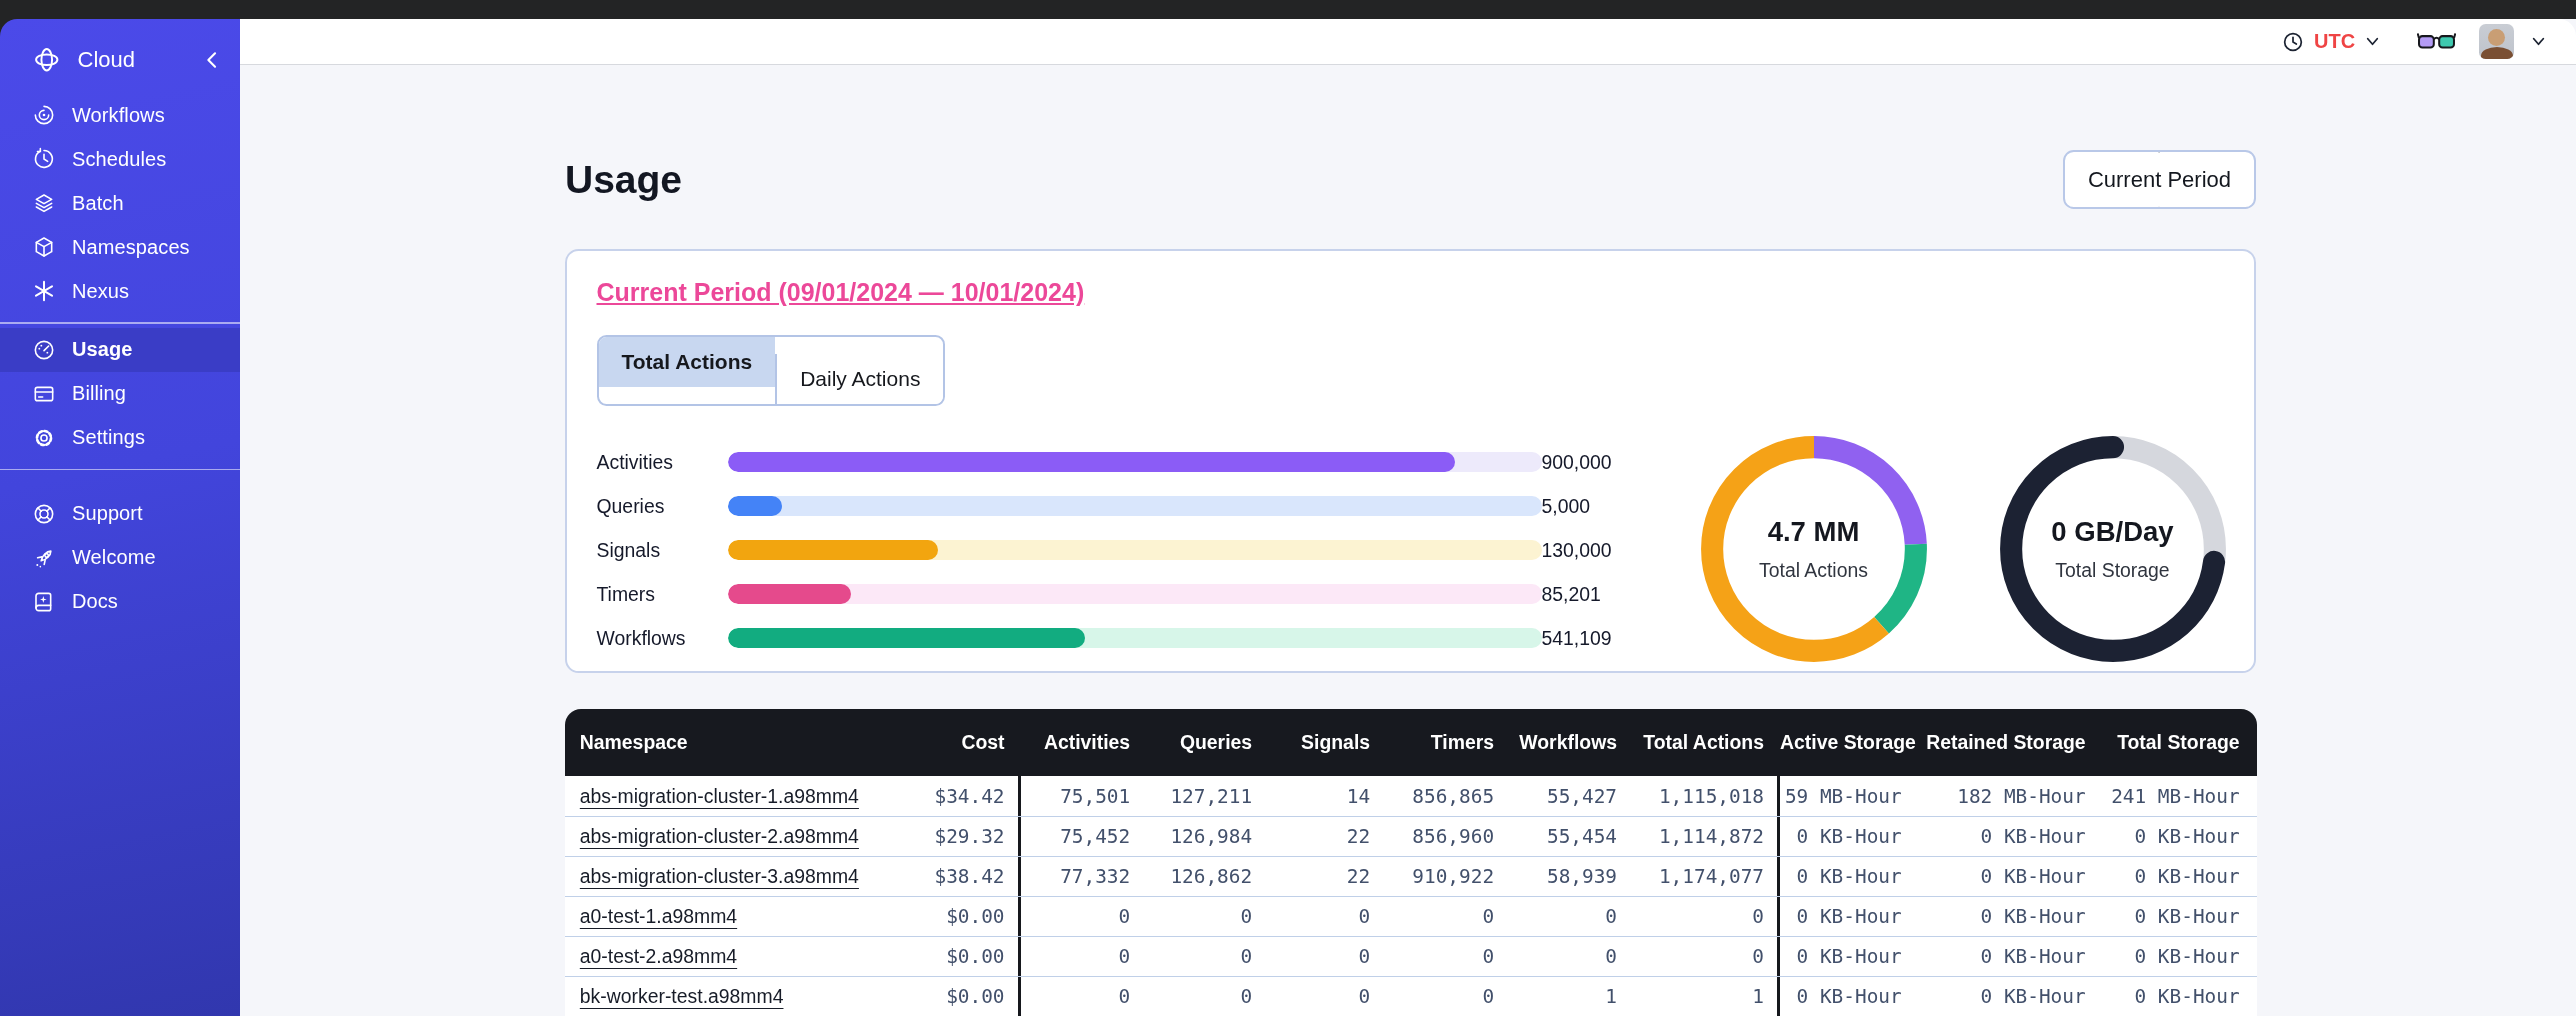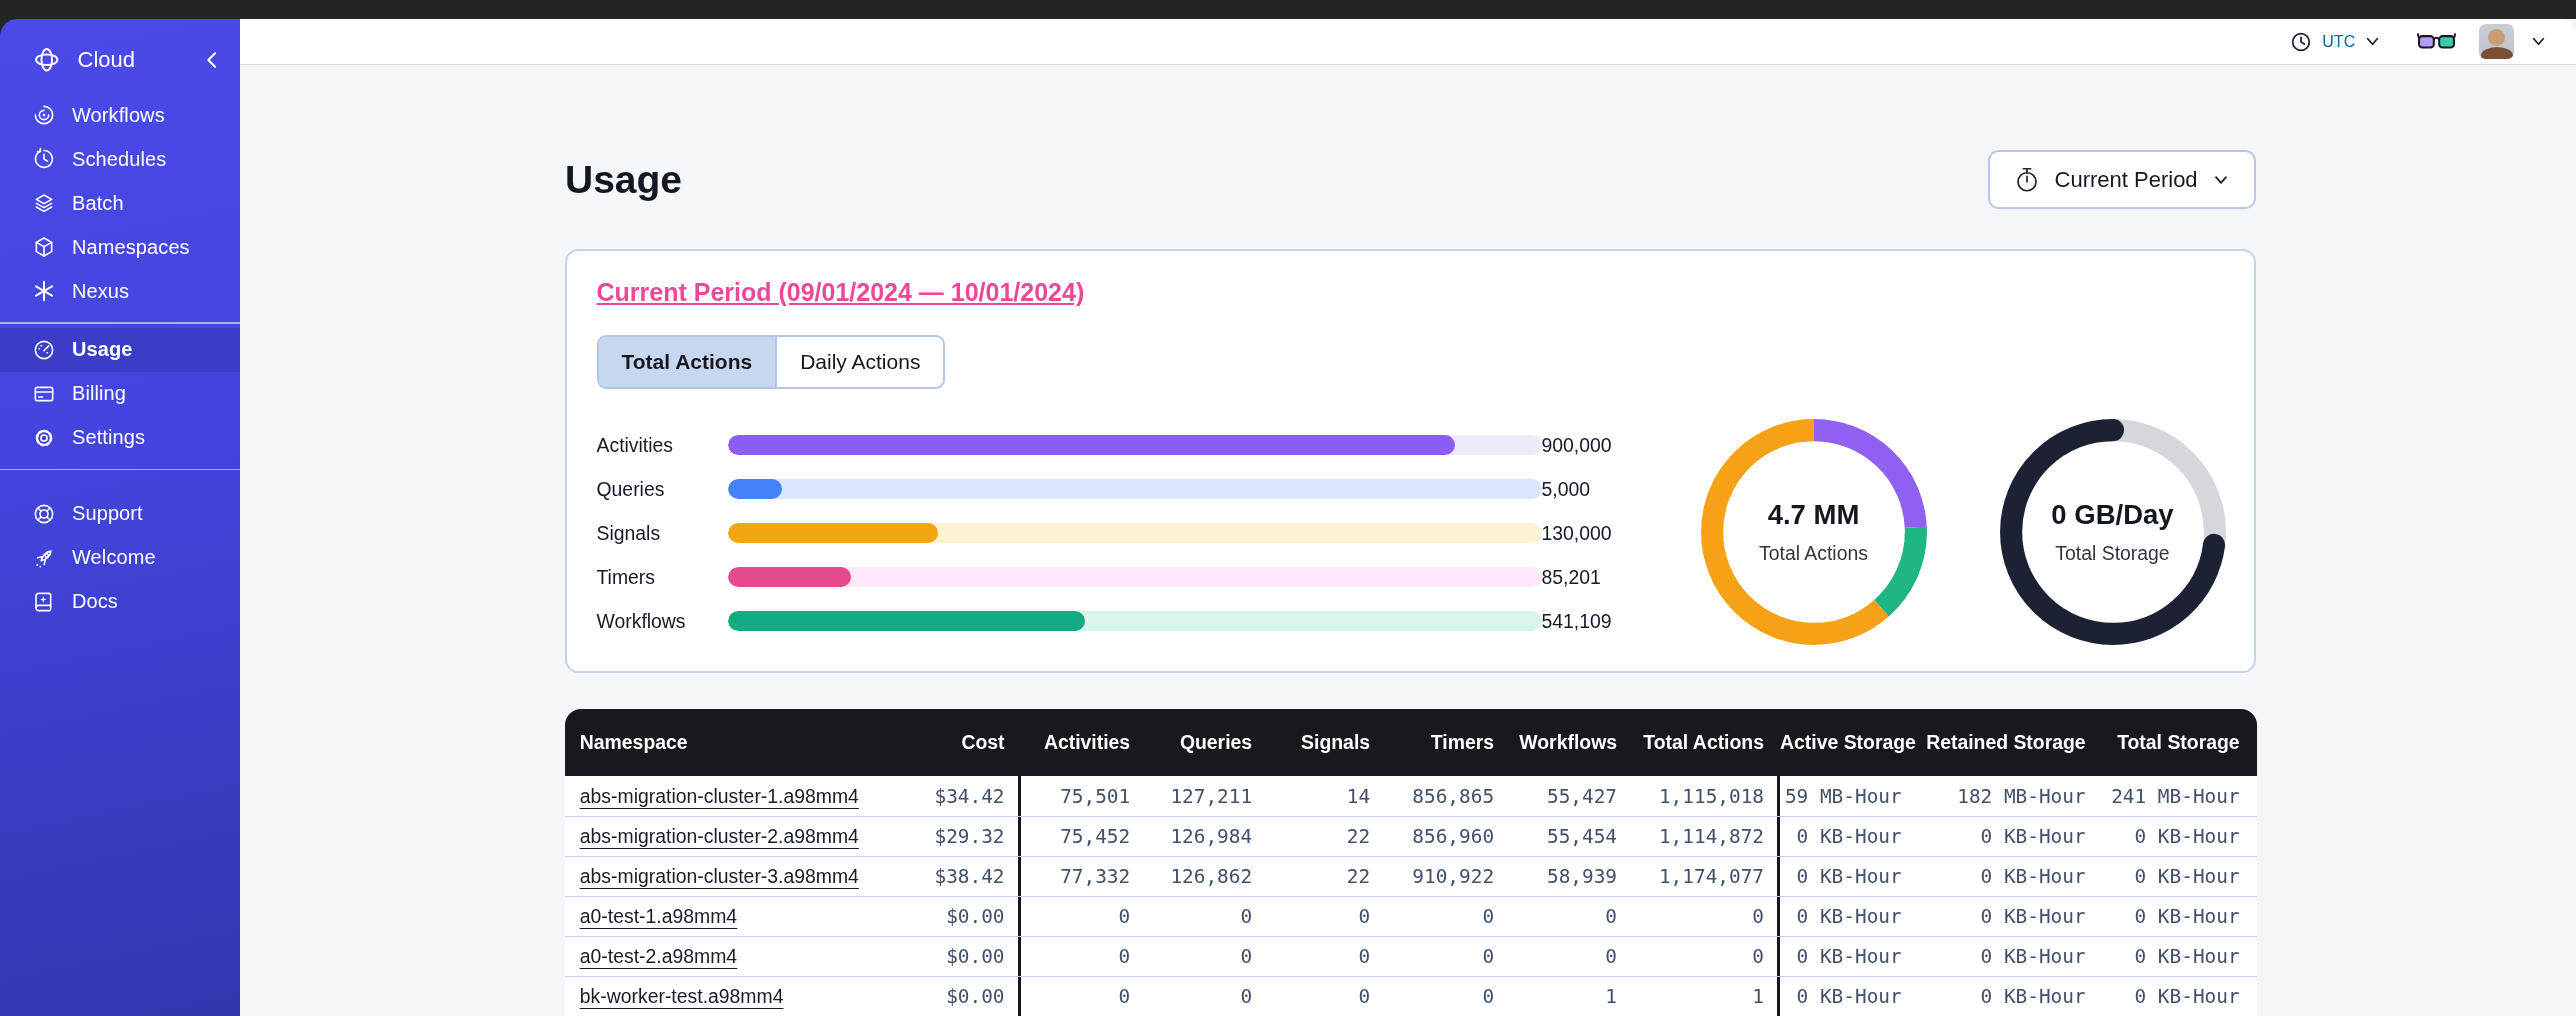--- a/index.html
+++ b/index.html
@@ -20,46 +20,46 @@
   .side-div { height:1.3px; background:rgba(255,255,255,.55); }
   .icon36 { width:24px; height:24px; flex:0 0 24px; }
   .icon44 { width:29.5px; height:29.5px; flex:0 0 29.5px; }
 
   
   .main { position:absolute; left:240px; top:0; right:0; bottom:0; background:#F5F6FA; }
   .topbar { height:46px; background:#fff; border-top-right-radius:17.4px;
             border-bottom:1.3px solid #D7D9DE; display:flex; align-items:center;
             justify-content:flex-end; padding-right:28px; }
   .tz-group { display:flex; align-items:center; cursor:pointer; }
-  .tz-label { font-size:16px; font-weight:400; color:#0369a1; margin:0 8px 0 9.4px; }
+  .tz-label { font-size:20px; font-weight:700; color:#ef4444; margin:0 8px 0 9.4px; }
   .tb-gap { width:35px; }
   .avatar { width:35px; height:35px; border-radius:6.7px; margin:0 14.8px 0 23px; overflow:hidden;
             position:relative; background:linear-gradient(180deg,#C9CDD4 0%,#BEC3CB 100%); cursor:pointer;}
   .avatar .head { position:absolute; left:8.7px; top:4.7px; width:17.4px; height:17.4px; border-radius:50%;
                   background:#C99E74; }
   .avatar .body { position:absolute; left:1.3px; bottom:-5.4px; width:32px; height:17.4px; border-radius:50% 50% 0 0;
                   background:#7A4F33; }
 
   .content { position:absolute; top:47px; bottom:0; left:0; right:0; padding:0 320px 0 325px; overflow:hidden; }
 
   .page-head { margin-top:84px; display:flex; align-items:center; }
   .page-title { font-size:39px; font-weight:600; color:#131722; flex:1; }
   .period-btn { height:59px; background:#fff; border:2px solid #B9C8E8; border-radius:10.7px;
-                display:flex; align-items:center; padding:0 23px; gap:13.4px; cursor:pointer; }
+                display:flex; align-items:center; padding:0 23px; gap:13.4px; cursor:pointer;flex-direction:column; }
   .period-btn span { font-size:22px; font-weight:500; color:#14181F; }
 
   
   .card { margin-top:40px; height:424px; background:#fff; border:2px solid #C7D2EB;
           border-radius:13.4px; padding:27px 29.5px 0; }
   .card-title { font-size:25px; font-weight:600; color:#ec4899;text-decoration:underline; }
   .seg { margin-top:28px; display:inline-flex; border:2px solid #B3C4E6; border-radius:9.4px; overflow:hidden; }
   .seg-tab { height:50px; display:flex; align-items:center; padding:0 23px; font-size:21px;
              font-weight:500; color:#16181D; background:#fff; cursor:pointer; }
   .seg-tab.sel { background:#C8D7F0; font-weight:600; }
-  .seg-tab + .seg-tab { border-left:2px solid #B3C4E6; }
+  .seg-tab + .seg-tab { border-left:2px solid #B3C4E6;margin-top:17px; }
 
   .chart-row { margin-top:34px; display:flex; }
   .bars { flex:0 0 1066px; }
   .bar-row { display:flex; align-items:center; height:44px; }
   .bar-label { width:131px; font-size:19.4px; color:#15192A; }
   .bar-track { flex:1; height:19.4px; border-radius:10px; position:relative; overflow:hidden; }
   .bar-fill { position:absolute; left:0; top:0; bottom:0; border-radius:10px; }
   .bar-val { width:121px; font-size:19.4px; color:#15192A; }
 
   .donuts { display:flex; margin-left:27px; gap:51px; position:relative; top:-14.8px; }

